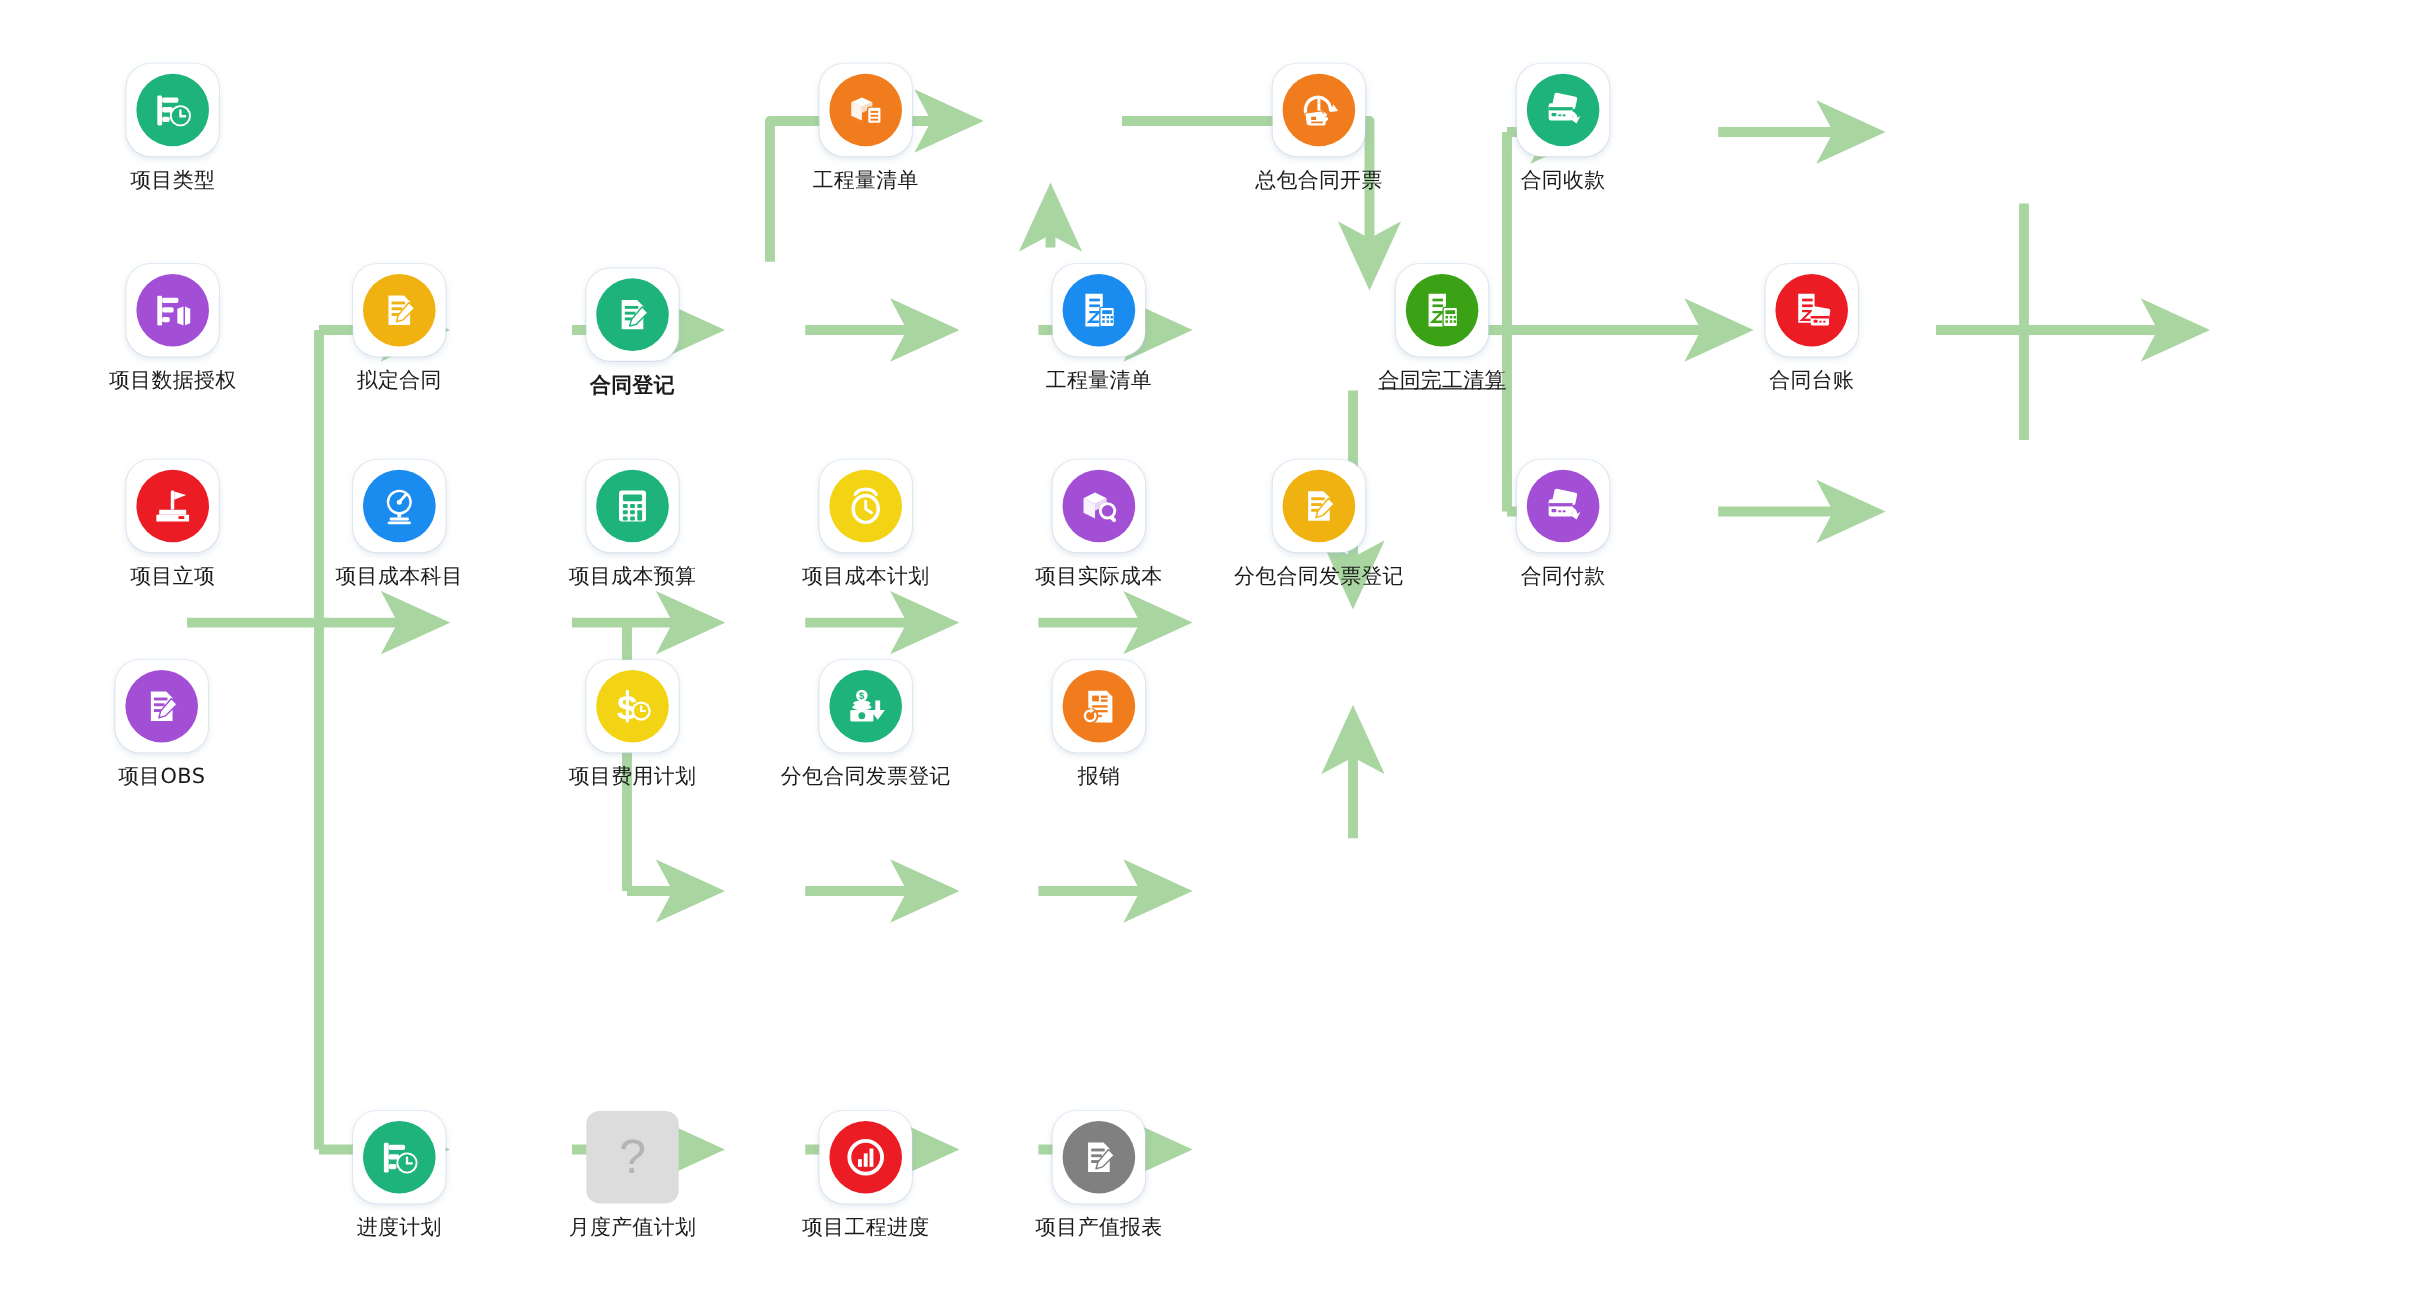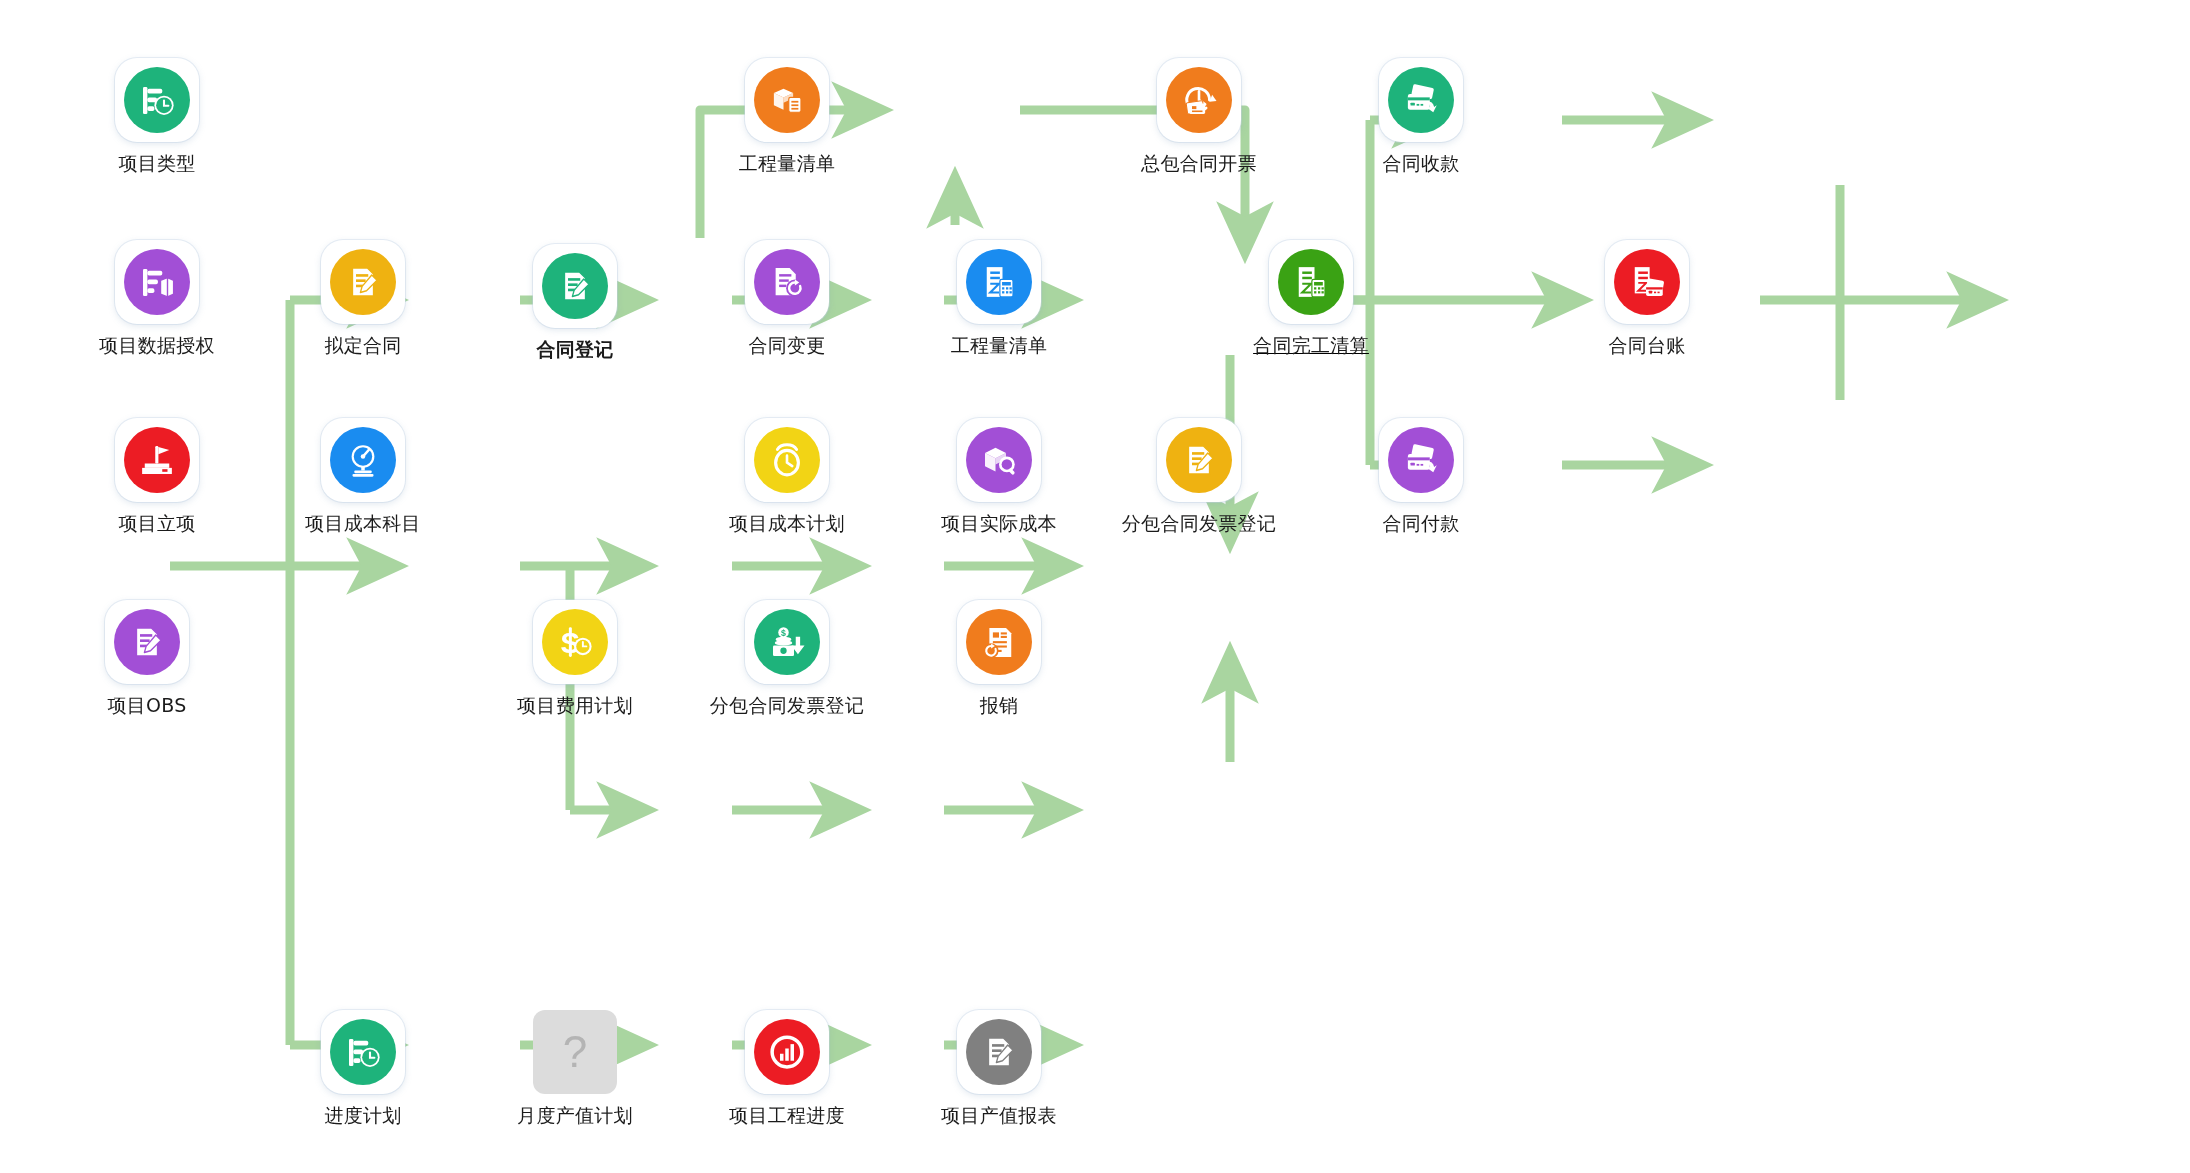--- a/index.html
+++ b/index.html
@@ -264,20 +264,39 @@
           <rect x="16" y="15" width="14" height="3" fill="#1eb37b"></rect>
           <rect x="16" y="21" width="11" height="3" fill="#1eb37b"></rect>
           <rect x="16" y="27" width="8" height="3" fill="#1eb37b"></rect>
           <path d="M34 16 l6 6 -12 12 -7 2 2-7 z" fill="#fff" stroke="#1eb37b" stroke-width="1.5" stroke-linejoin="round"></path>
         </svg>
       </div>
     </div>
     <div class="label">合同登记</div>
   </div>
 
+  <div class="node" style="left:500px; top:418px;">
+    <div class="tile">
+      <div class="disc" style="background:#1eb37b;">
+        <svg width="42" height="42" viewBox="0 0 48 48">
+          <rect x="10" y="8" width="28" height="32" rx="3" fill="#fff"></rect>
+          <rect x="14" y="12" width="20" height="7" rx="1.5" fill="#1eb37b"></rect>
+          <rect x="14" y="22" width="5" height="4" rx="1" fill="#1eb37b"></rect>
+          <rect x="21.5" y="22" width="5" height="4" rx="1" fill="#1eb37b"></rect>
+          <rect x="29" y="22" width="5" height="4" rx="1" fill="#1eb37b"></rect>
+          <rect x="14" y="28.5" width="5" height="4" rx="1" fill="#1eb37b"></rect>
+          <rect x="21.5" y="28.5" width="5" height="4" rx="1" fill="#1eb37b"></rect>
+          <rect x="29" y="28.5" width="5" height="10.5" rx="1" fill="#1eb37b"></rect>
+          <rect x="14" y="35" width="5" height="4" rx="1" fill="#1eb37b"></rect>
+          <rect x="21.5" y="35" width="5" height="4" rx="1" fill="#1eb37b"></rect>
+        </svg>
+      </div>
+    </div>
+    <div class="label">项目成本预算</div>
+  </div>
 
   <div class="node" style="left:500px; top:600px;">
     <div class="tile">
       <div class="disc" style="background:#f2d415;">
         <svg width="42" height="42" viewBox="0 0 48 48">
           <text x="7" y="37" font-family="'Liberation Sans',sans-serif" font-size="34" font-weight="bold" fill="#fff">S</text>
           <rect x="17" y="7" width="3.4" height="34" rx="1.6" fill="#fff"></rect>
           <circle cx="33" cy="29" r="10" fill="#fff"></circle>
           <circle cx="33" cy="29" r="7.6" fill="#f2d415"></circle>
           <path d="M33 24 v5 h4" stroke="#fff" stroke-width="2.2" fill="none" stroke-linecap="round"></path>
@@ -304,36 +323,20 @@
           <rect x="26" y="21" width="14" height="17" rx="2" fill="#fff" stroke="#f07c1d" stroke-width="1.4"></rect>
           <rect x="29" y="25" width="8" height="2" fill="#f07c1d"></rect>
           <rect x="29" y="29" width="8" height="2" fill="#f07c1d"></rect>
           <rect x="29" y="33" width="8" height="2" fill="#f07c1d"></rect>
         </svg>
       </div>
     </div>
     <div class="label">工程量清单</div>
   </div>
 
-  <div class="node" style="left:712px; top:240px;">
-    <div class="tile">
-      <div class="disc" style="background:#a24fd6;">
-        <svg width="42" height="42" viewBox="0 0 48 48">
-          <path d="M11 8 h16 l7 7 v24 H11 z" fill="#fff"></path>
-          <rect x="15" y="15" width="14" height="2.8" fill="#a24fd6"></rect>
-          <rect x="15" y="21" width="11" height="2.8" fill="#a24fd6"></rect>
-          <rect x="15" y="27" width="8" height="2.8" fill="#a24fd6"></rect>
-          <circle cx="33" cy="31" r="10" fill="#a24fd6"></circle>
-          <path d="M33 24.5 a6.5 6.5 0 1 0 6 4.2" stroke="#fff" stroke-width="2.8" fill="none" stroke-linecap="round"></path>
-          <path d="M33 21 l0 7 5-3.5 z" fill="#fff"></path>
-        </svg>
-      </div>
-    </div>
-    <div class="label">合同变更</div>
-  </div>
 
   <div class="node" style="left:712px; top:418px;">
     <div class="tile">
       <div class="disc" style="background:#f2d415;">
         <svg width="42" height="42" viewBox="0 0 48 48">
           <path d="M13 12 a12 9 0 0 1 22 0" stroke="#fff" stroke-width="3.4" fill="none" stroke-linecap="round"></path>
           <ellipse cx="24" cy="27" rx="13" ry="14" fill="none" stroke="#fff" stroke-width="3.6"></ellipse>
           <path d="M24 19 v8 l6 4" stroke="#fff" stroke-width="3" fill="none" stroke-linecap="round"></path>
         </svg>
       </div>

